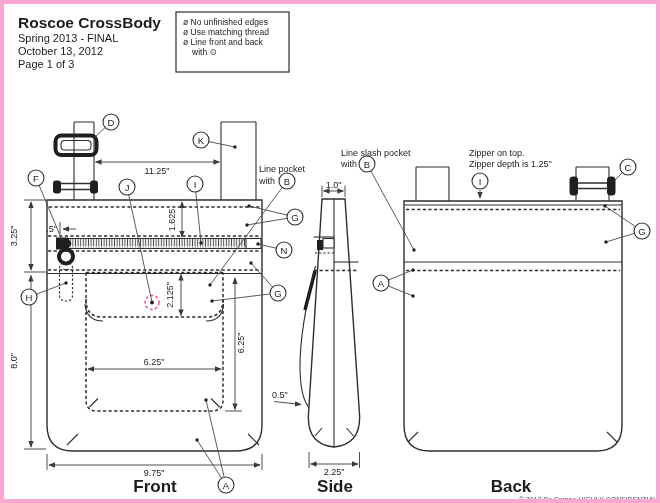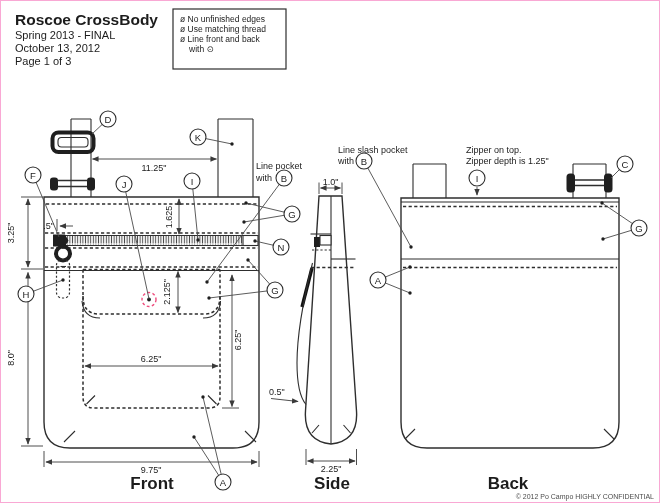--- a/index.html
+++ b/index.html
@@ -1,20 +1,20 @@
 <!DOCTYPE html>
 <html><head>
 <meta charset="utf-8">
 <style>
   html,body{margin:0;padding:0;background:#ffffff;}
   .page{
     position:relative;
     width:660px;height:503px;
     background:#ffffff;
-    border:1px solid #f9a8d4;
+    border:4px solid #f9a8d4;
     box-sizing:border-box;
     font-family:"Liberation Sans","DejaVu Sans",sans-serif;
     overflow:hidden;
   }
   svg{display:block;}
   
   .s   {stroke:#2e2e2e;stroke-width:1.1;fill:none;}
   .s2  {stroke:#2e2e2e;stroke-width:1.4;fill:none;}
   .sd  {stroke:#2e2e2e;stroke-width:1.5;fill:none;stroke-dasharray:3.2 2.4;}
   .sdt {stroke:#2e2e2e;stroke-width:1.2;fill:none;stroke-dasharray:2.2 2;}

